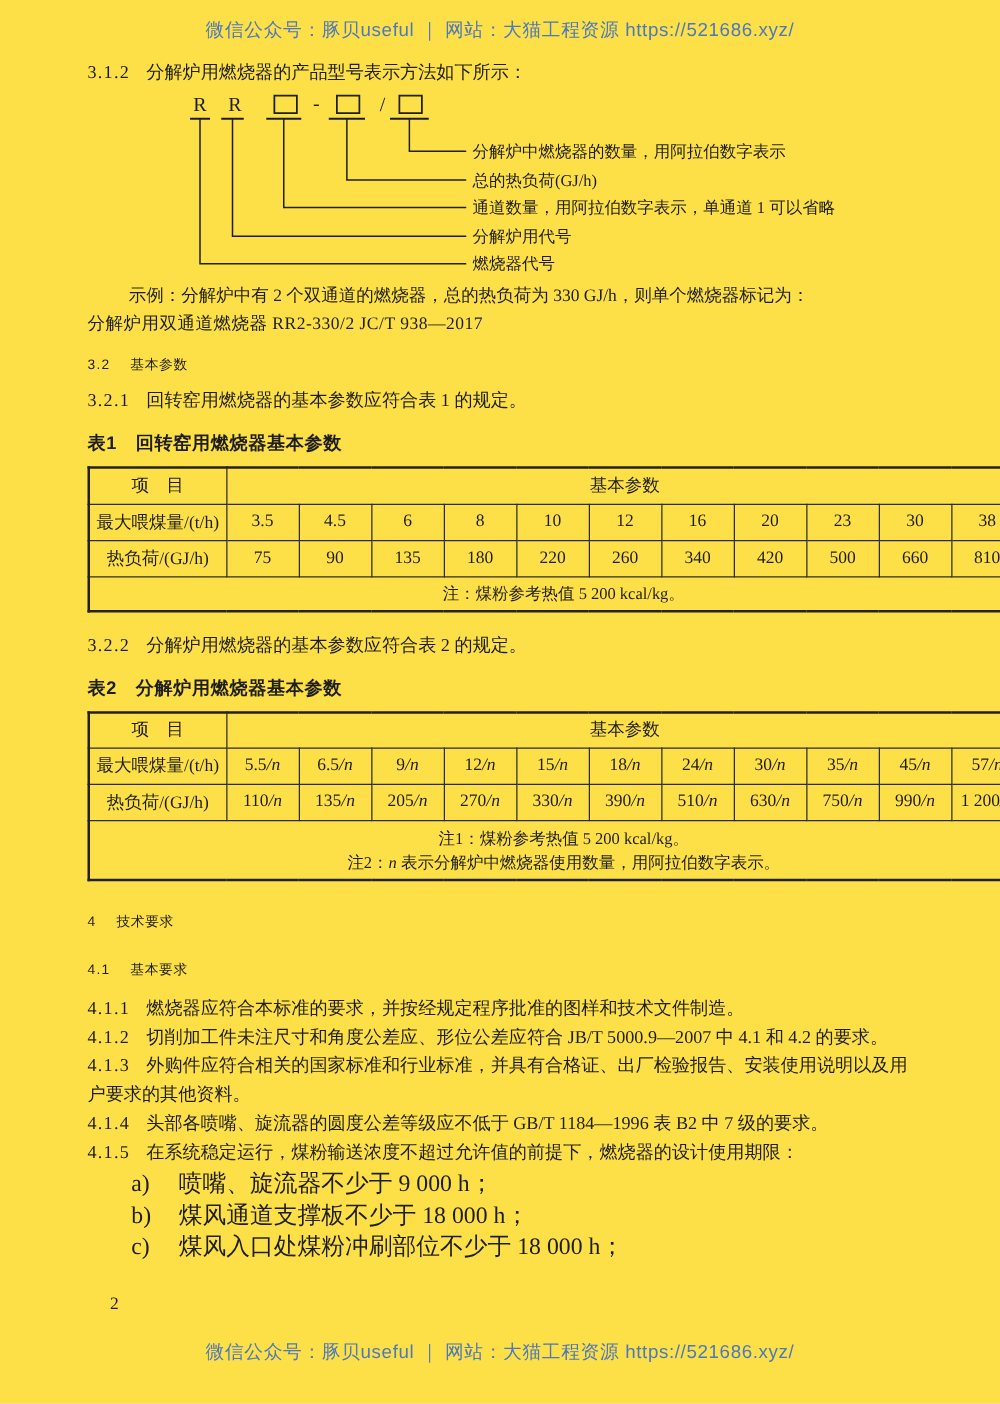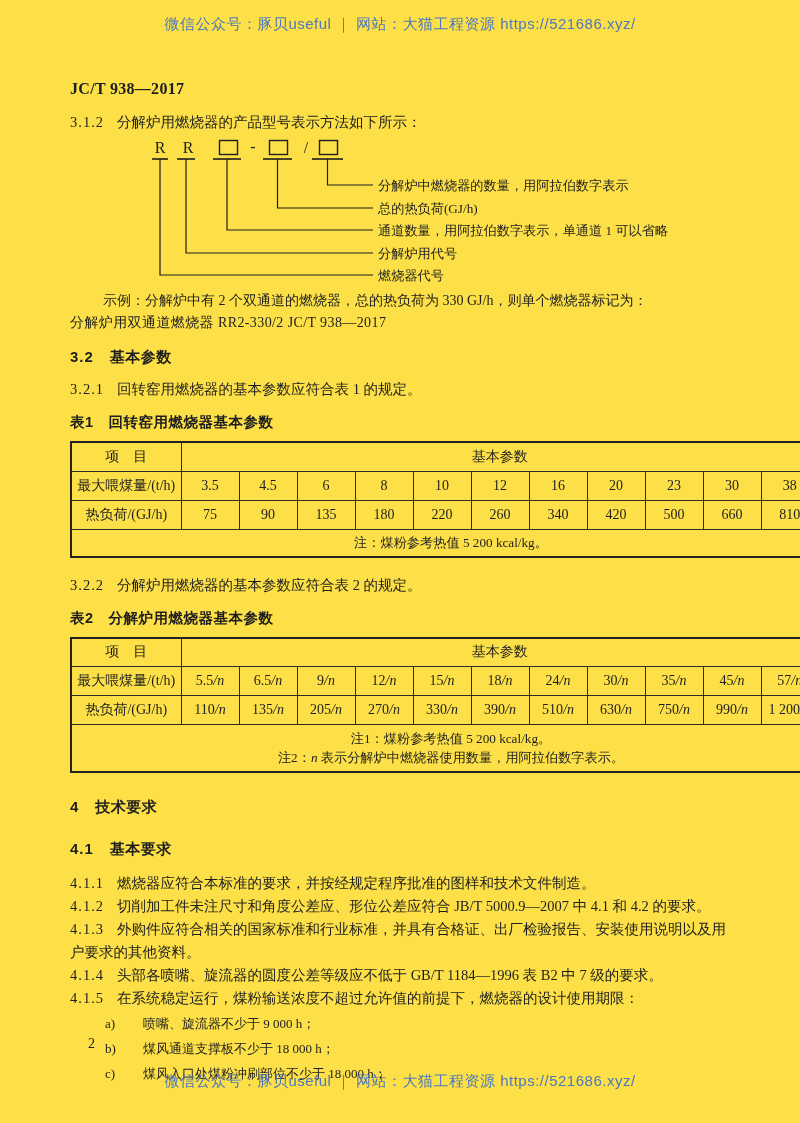--- a/index.html
+++ b/index.html
@@ -20,53 +20,52 @@
   .para { font-size:14.5px; line-height:22px; }
   .num { display:inline-block; margin-right:13px; letter-spacing:1px; }
   .p312 { margin-top:13px; }
   .diagram-svg { display:block; margin:4px 0 0 75px; }
   .diagram-svg text { font-family:"Liberation Serif", serif; fill:#1e1e1e; }
   .diagram-svg .sym { font-size:16px; }
   .diagram-svg .lbl { font-size:13.2px; }
   .example-l1 { margin:3px 0 0 33px; font-size:14px; }
   .example-l2 { margin-top:4px; font-size:14px; letter-spacing:0.4px; }
   .heading {
-    font-family:"Liberation Sans", sans-serif; font-weight:bold;
-    font-size:15px; letter-spacing:0.5px;
+    font-family:"Liberation Sans", sans-serif; font-weight:normal;
+    font-size:11px; letter-spacing:0.5px;
   }
   .heading .num { margin-right:16px; }
   .h32 { margin-top:16px; }
   .p321 { margin-top:11px; }
   .tbl-title { margin-top:13px; text-align:left; font-family:"Liberation Sans", sans-serif; font-weight:bold; font-size:14.5px; letter-spacing:0.5px; }
   table { width:750px; border-collapse:collapse; table-layout:fixed; margin-top:9px; font-size:14px; }
   table { border:2px solid #222; }
   td { border:1px solid #2c2c2c; text-align:center; vertical-align:middle; height:29px; padding:1px 0; }
   td.note-cell { text-align:center; padding:4px 8px 4px 20px; font-size:13.2px; height:auto; }
   td.note-cell .note-line { line-height:19px; }
   .nvar { font-style:italic; font-family:"Liberation Serif", serif; }
   .p322 { margin-top:16px; }
   .h4 { margin-top:25px; }
   .h41 { margin-top:23px; }
   .clauses { margin-top:13px; }
   .clauses .para { line-height:23px; }
   .list-415 { margin-top:1px; }
-  .list-item { padding-left:35px; font-size:13px; line-height:25px; }
+  .list-item { padding-left:35px; font-size:19px; line-height:25px; }
   .list-marker { display:inline-block; width:38px; }
   .page-number { position:absolute; left:88px; top:1036px; font-size:14px; }
 </style>
 </head>
 <body>
 
 <div class="page">
 
   <div class="wm wm-top" style="color:#4c78bd;">微信公众号：豚贝useful ｜ 网站：大猫工程资源 https://521686.xyz/</div>
 
   <div class="content">
 
-    <div class="doc-number">JC/T 938—2017</div>
 
     <p class="para p312"><span class="num">3.1.2</span><span>分解炉用燃烧器的产品型号表示方法如下所示：</span></p>
 
     <svg class="diagram-svg" width="620" height="152" viewBox="0 0 620 152">
 
       <text class="sym" x="15" y="16" text-anchor="middle">R</text>
       <text class="sym" x="43" y="16" text-anchor="middle">R</text>
       <rect x="74.5" y="3.5" width="18" height="14" fill="none" stroke="#1e1e1e" stroke-width="1.4"></rect>
       <text class="sym" x="108" y="15" text-anchor="middle">-</text>
       <rect x="124.5" y="3.5" width="18" height="14" fill="none" stroke="#1e1e1e" stroke-width="1.4"></rect>

